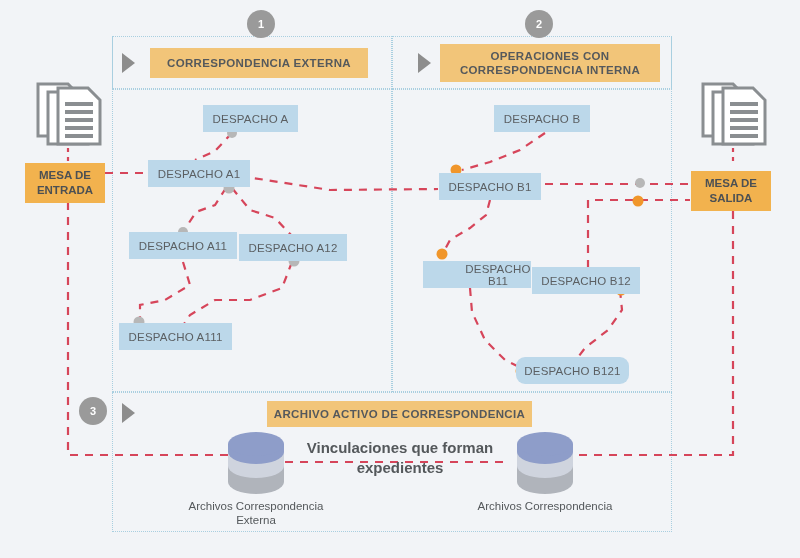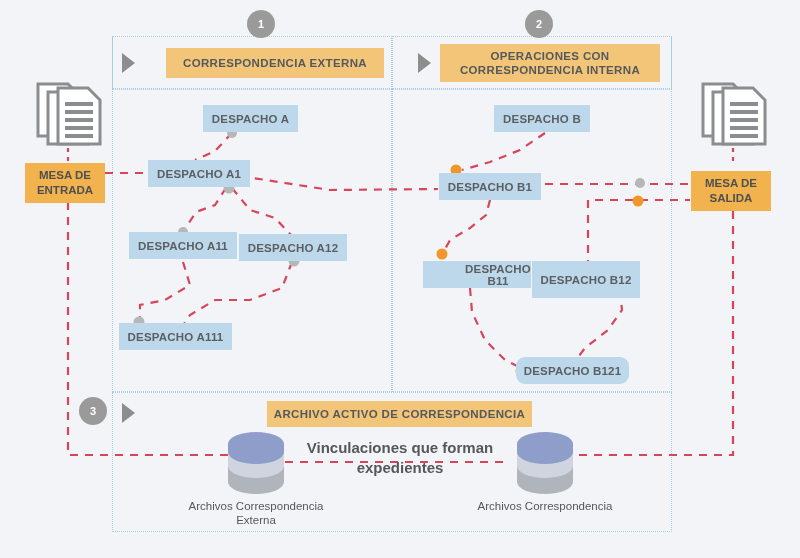--- a/index.html
+++ b/index.html
@@ -52,21 +52,21 @@
     text-align:center;
     line-height:1.3;
     box-sizing:border-box;
   }
 
   
   .despacho{
     position:absolute;
     background:#bcd8ea;
     color:#5b5f62;
-    font-weight:bold;
+    font-weight:normal;
     font-size:11.5px;
     display:flex;
     align-items:center;
     justify-content:center;
     text-align:center;
     box-sizing:border-box;
     letter-spacing:.2px;
   }
 
   
@@ -183,21 +183,21 @@
   </svg>
 
   <div class="step" style="left:247px;top:10px;">1</div>
   <div class="step" style="left:525px;top:10px;">2</div>
   <div class="step" style="left:79px;top:397px;">3</div>
 
   <div class="tri" style="left:122px;top:53px;"></div>
   <div class="tri" style="left:418px;top:53px;"></div>
   <div class="tri" style="left:122px;top:403px;"></div>
 
-  <div class="banner" style="left:150px;top:48px;width:218px;height:30px;margin-left:16px;">CORRESPONDENCIA EXTERNA</div>
+  <div class="banner" style="left:150px;top:48px;width:218px;height:30px;">CORRESPONDENCIA EXTERNA</div>
 
   <div class="banner" style="left:440px;top:44px;width:220px;height:38px;flex-direction:column;">
     <span>OPERACIONES CON</span>
     <span>CORRESPONDENCIA INTERNA</span>
   </div>
 
   <div class="banner" style="left:267px;top:401px;width:265px;height:26px;">ARCHIVO ACTIVO DE CORRESPONDENCIA</div>
 
   <div class="docstack" style="left:32px;top:78px;">
     <svg width="76" height="72" viewBox="0 0 76 72">
@@ -252,21 +252,21 @@
   <div class="despacho" style="left:239px;top:234px;width:108px;height:27px;">DESPACHO A12</div>
 
   <div class="despacho" style="left:119px;top:323px;width:113px;height:27px;">DESPACHO A111</div>
 
   <div class="despacho" style="left:494px;top:105px;width:96px;height:27px;">DESPACHO B</div>
 
   <div class="despacho" style="left:439px;top:173px;width:102px;height:27px;">DESPACHO B1</div>
 
   <div class="despacho" style="left:423px;top:261px;width:108px;height:27px;padding-left:42px;">DESPACHO B11</div>
 
-  <div class="despacho" style="left:532px;top:261px;width:108px;height:37px;">DESPACHO B12</div>
+  <div class="despacho" style="left:532px;top:267px;width:108px;height:27px;">DESPACHO B12</div>
 
   <div class="despacho" style="left:516px;top:357px;width:113px;height:27px;border-radius:9px;">DESPACHO B121</div>
 
   <div class="cyl" style="left:226px;top:432px;">
     <svg width="60" height="62" viewBox="0 0 60 62">
       <path d="M2,12 v38 a28,12 0 0 0 56,0 v-38 z" fill="#b0b4bb"></path>
       <path d="M2,12 v22 a28,12 0 0 0 56,0 v-22 z" fill="#cfd4de"></path>
       <path d="M2,12 v8 a28,12 0 0 0 56,0 v-8 z" fill="#8e9dc9"></path>
       <ellipse cx="30" cy="12" rx="28" ry="12" fill="#8e9dc9"></ellipse>
     </svg>

